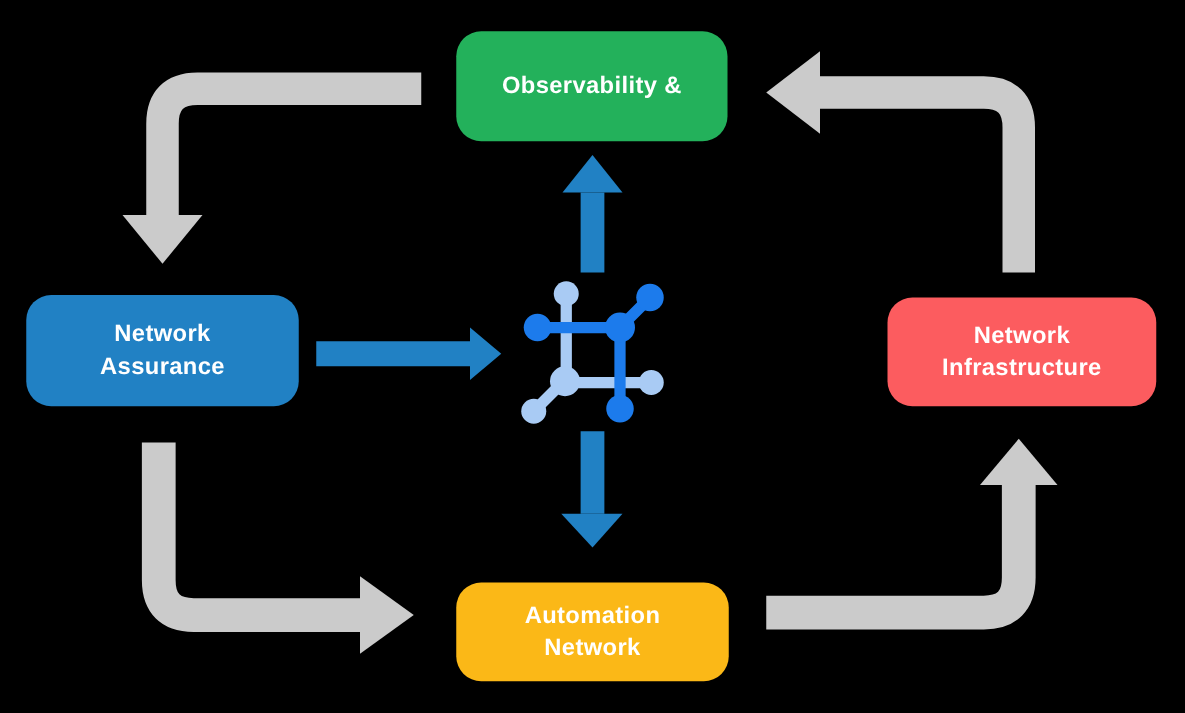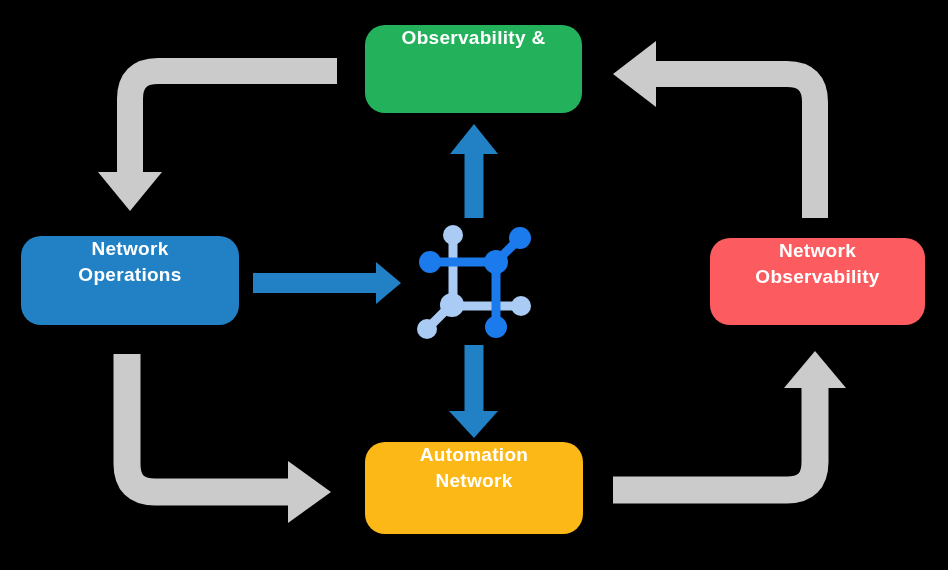--- a/index.html
+++ b/index.html
@@ -8,30 +8,30 @@
     width:948px;height:570px;
     background:#000;
     overflow:hidden;
     font-family:"Liberation Sans",sans-serif;
   }
   #arrow-layer, #icon-layer{position:absolute;left:0;top:0;}
   .node{
     position:absolute;
     border-radius:20px;
     display:flex;flex-direction:column;
-    align-items:center;
+    align-items:center;justify-content:center;
     color:#fff;
     font-size:19px;font-weight:700;letter-spacing:.3px;
     line-height:26px;text-align:center;
   }
   .node span{display:block;}
   #node-observability{left:365px;top:25px;width:217px;height:88px;}
   #node-operations{left:21px;top:236px;width:218px;height:89px;}
   #node-infrastructure{left:710px;top:238px;width:215px;height:87px;}
-  #node-automation{left:365px;top:442px;width:218px;height:92px;}
+  #node-automation{left:365px;top:466px;width:218px;height:79px;}
 </style>
 </head>
 <body>
 
 <div id="canvas">
 
   <svg id="arrow-layer" width="948" height="570" viewBox="0 0 948 570">
 
     <g>
       <path d="M337,71 H158 Q130,71 130,99 V173" fill="none" stroke-width="26" stroke="#CBCBCB"></path>
@@ -89,26 +89,26 @@
       <circle cx="86" cy="42" r="12" fill="#1C7BEC"></circle>
     </g>
   </svg>
 
   <div class="node" id="node-observability" style="background: rgb(35, 177, 91);">
     <span>Observability &amp;</span>
   </div>
 
   <div class="node" id="node-operations" style="background: rgb(33, 129, 196);">
     <span>Network</span>
-    <span>Operations</span>
+    <span>Assurance</span>
   </div>
 
   <div class="node" id="node-infrastructure" style="background: rgb(252, 92, 95);">
     <span>Network</span>
-    <span>Observability</span>
+    <span>Infrastructure</span>
   </div>
 
   <div class="node" id="node-automation" style="background: rgb(251, 184, 23);">
     <span>Automation</span>
     <span>Network</span>
   </div>
 
 </div>
 
 </body></html>

